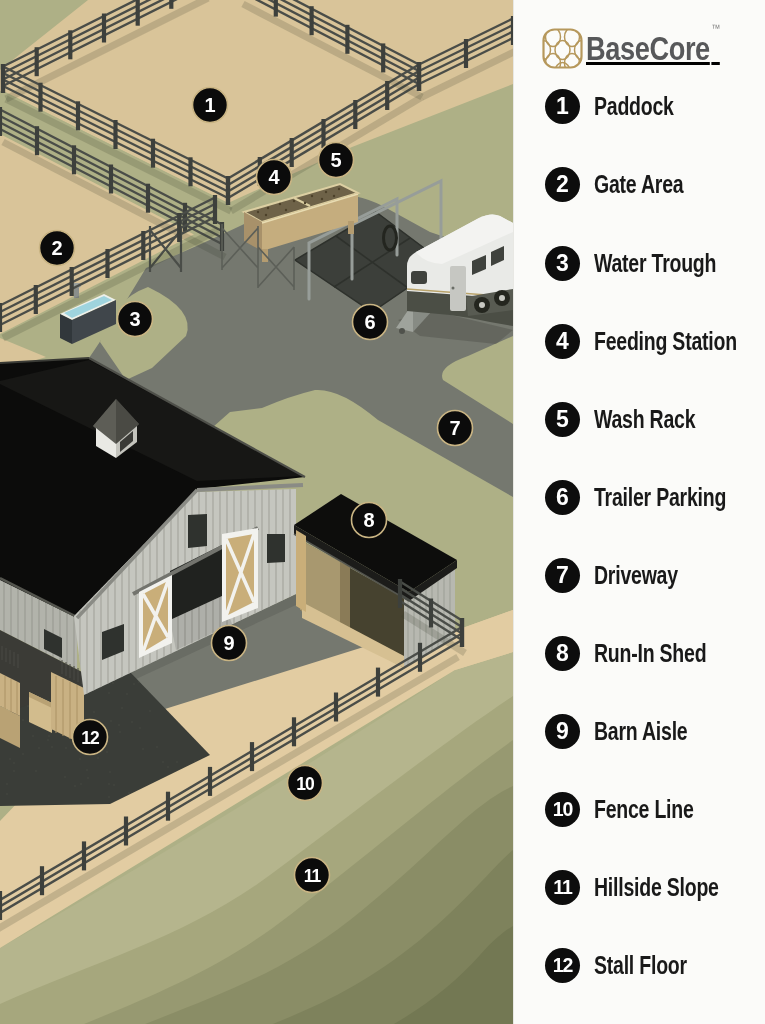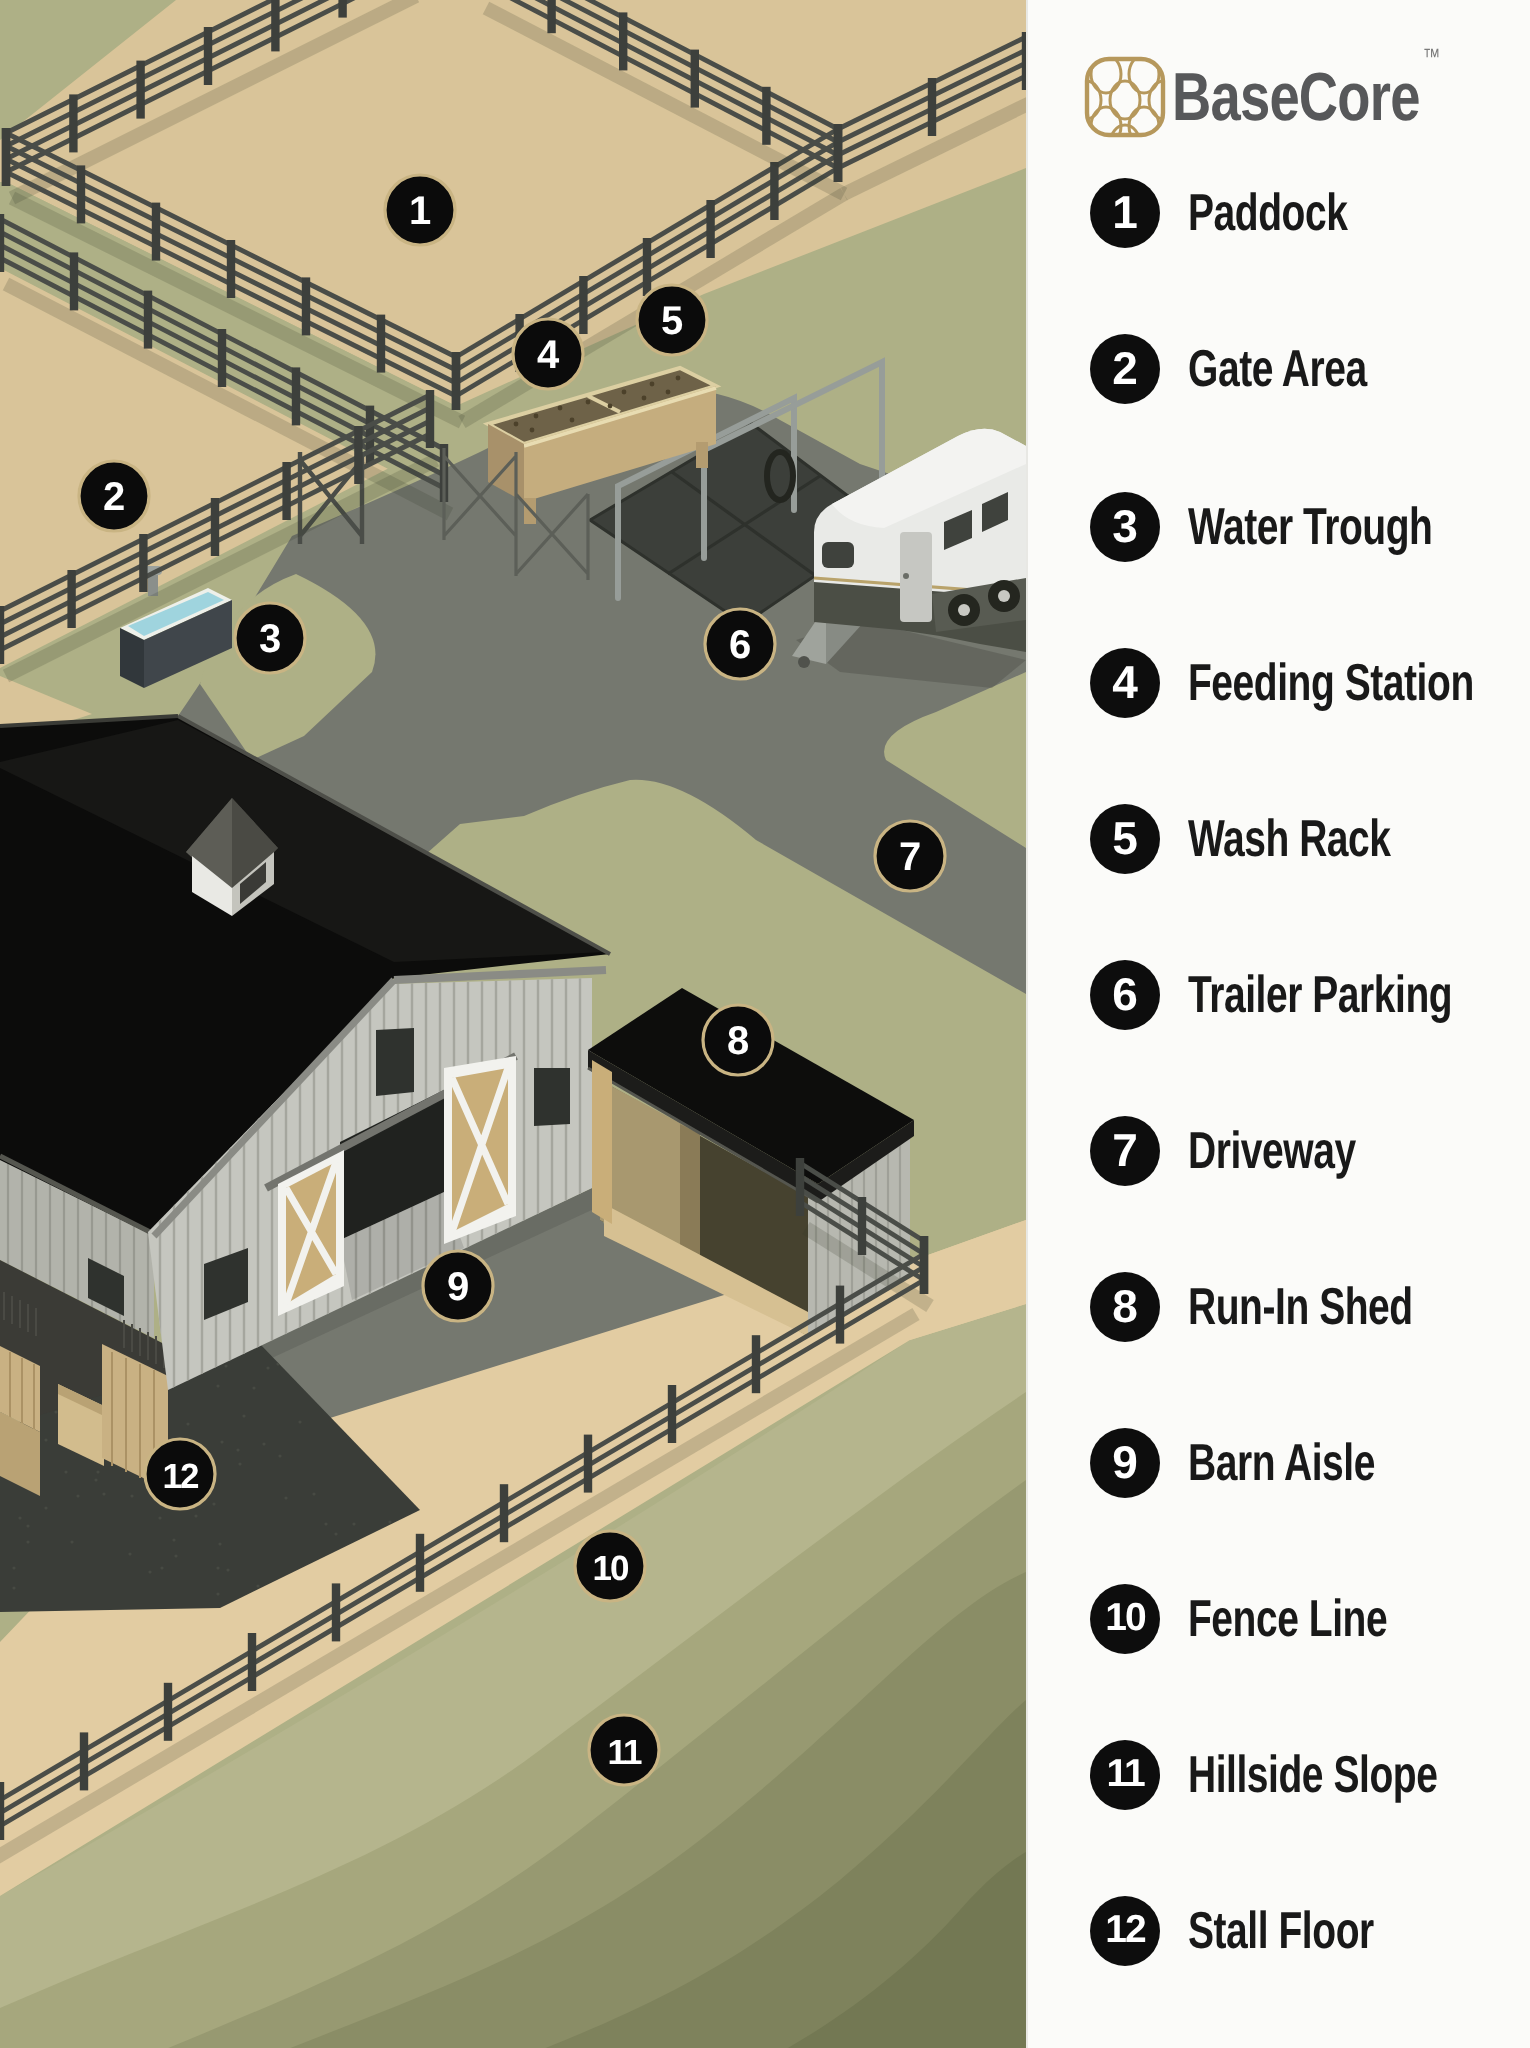--- a/index.html
+++ b/index.html
@@ -3,21 +3,21 @@
 <meta charset="utf-8">
 <style>
 html,body{margin:0;padding:0;background:#ffffff;}
 #page{position:relative;width:765px;height:1024px;overflow:hidden;font-family:"Liberation Sans",sans-serif;}
 #art{position:absolute;left:0;top:0;}
 #panel{position:absolute;left:513px;top:0;width:252px;height:1024px;background:#fbfbf9;border-left:1px solid #e8e8e4;}
 .item{position:absolute;left:31px;display:flex;align-items:center;}
 .num{width:35px;height:35px;border-radius:50%;background:#0d0d0d;color:#fff;font-weight:bold;display:flex;align-items:center;justify-content:center;font-size:23px;flex:none;}
 .num.two{font-size:19.5px;letter-spacing:-1px;}
 .lab{margin-left:14px;font-weight:bold;font-size:26px;color:#191919;white-space:nowrap;letter-spacing:-0.3px;transform:scaleX(0.75);transform-origin:0 50%;}
-#logo{position:absolute;left:28px;top:28px;display:flex;align-items:flex-end;}
+#logo{position:absolute;left:28px;top:28px;display:flex;align-items:center;text-decoration:underline;}
 #logotext{font-size:34px;color:#57585a;font-weight:bold;margin-left:3px;margin-top:0px;letter-spacing:-0.5px;transform:scaleX(0.8);transform-origin:0 0;}
 #tm{font-size:11px;color:#7a7a7a;vertical-align:top;position:relative;top:-7px;left:2px;font-weight:normal;}
 </style>
 </head>
 <body>
 <div id="page">
 
 <svg id="art" width="513" height="1024" viewBox="0 0 513 1024">
 <defs>
         <clipPath id="artclip">

